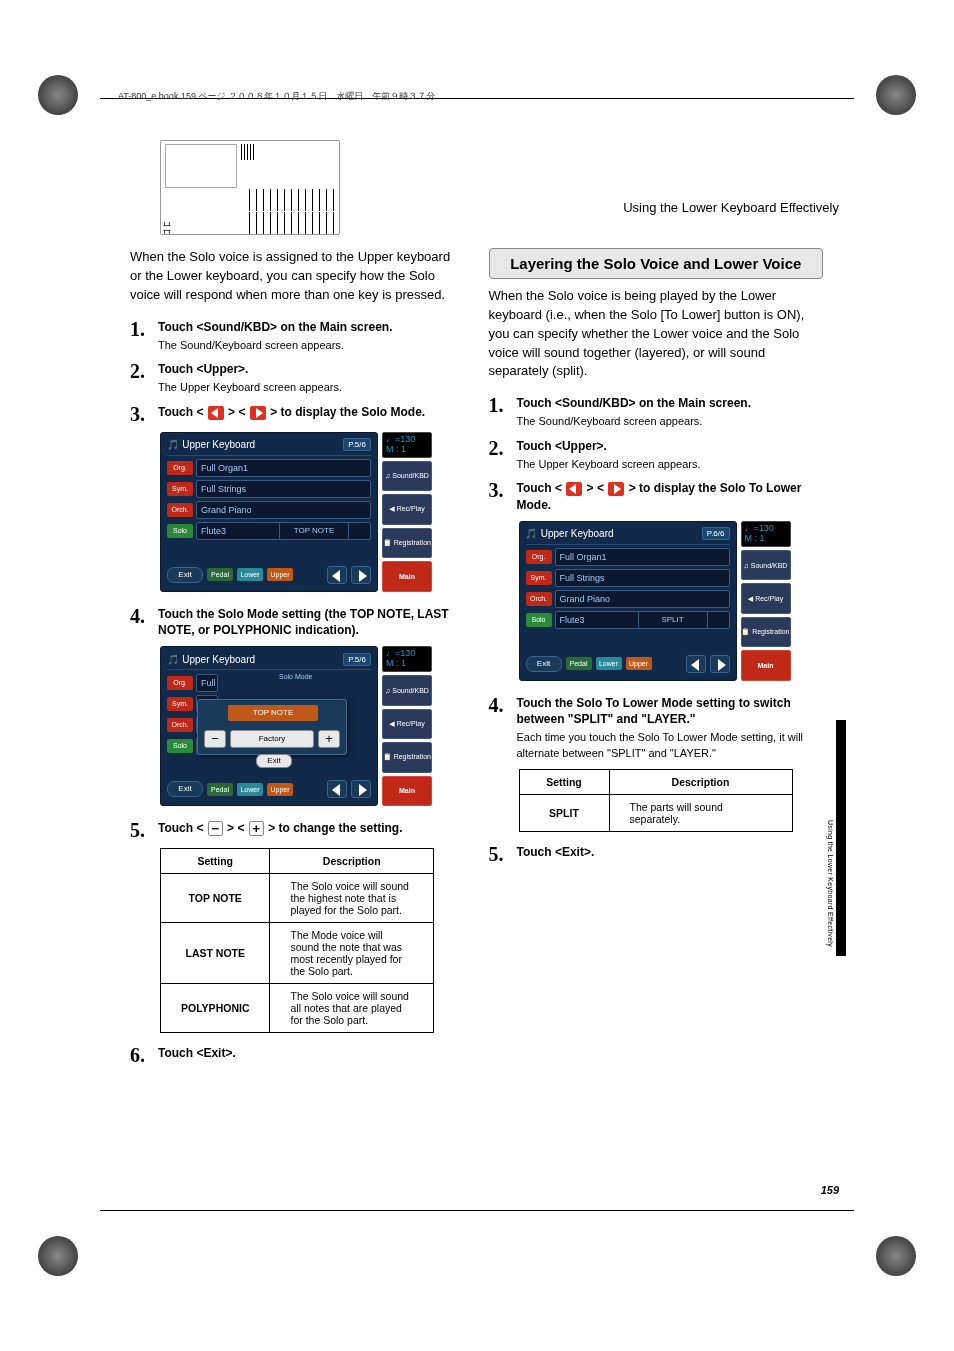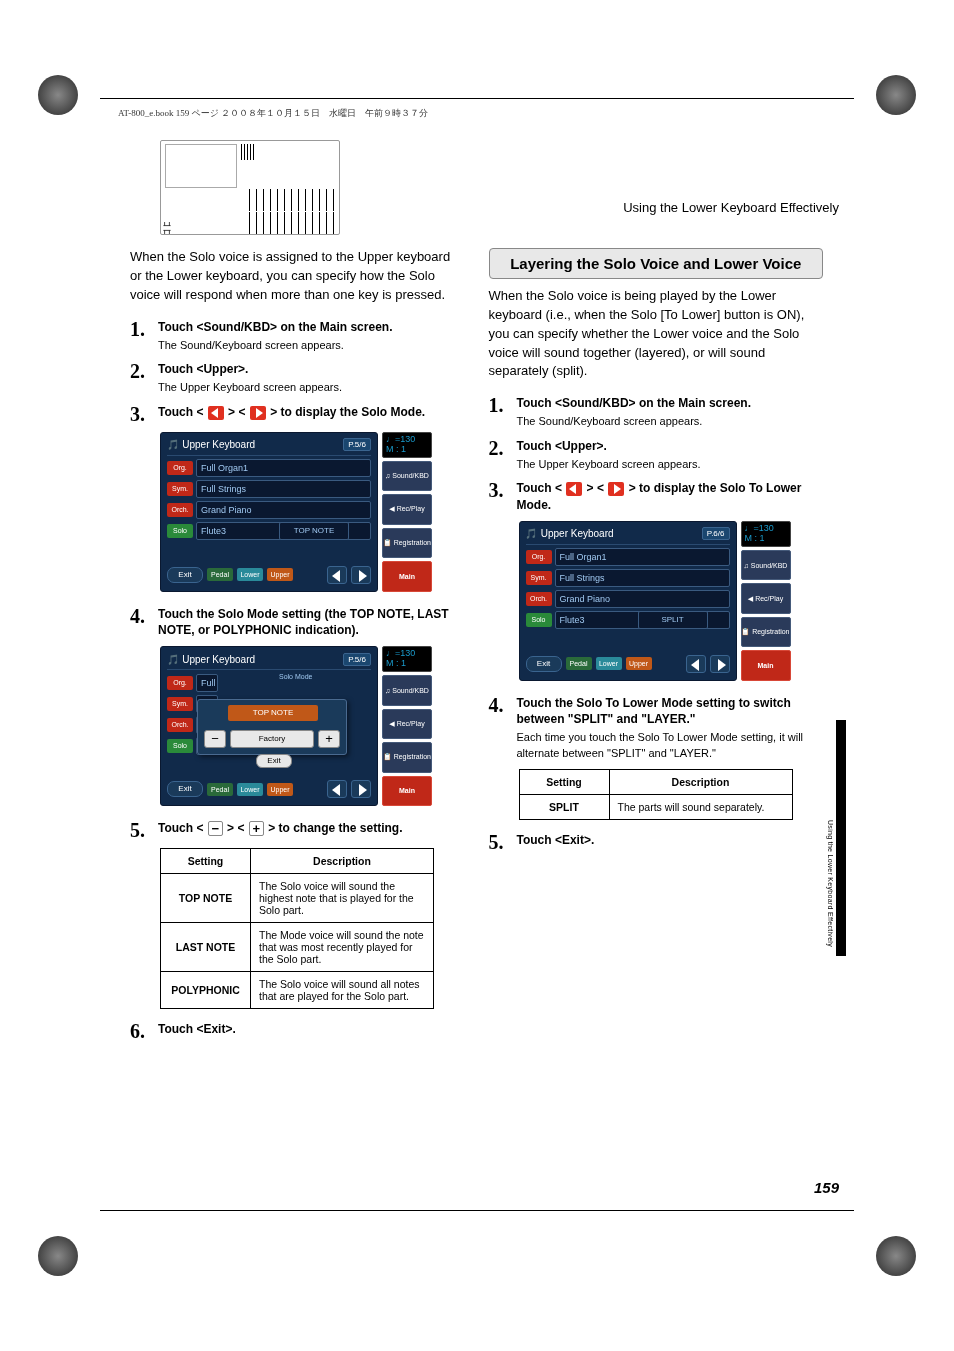--- a/index.html
+++ b/index.html
@@ -22,24 +22,23 @@
   .corner-tr { top: 75px; right: 38px; }
   .corner-bl { bottom: 75px; left: 38px; }
   .corner-br { bottom: 75px; right: 38px; }
   .header-line {
     position: absolute;
     top: 98px; left: 100px; right: 100px;
     border-top: 0.5px solid #000;
   }
   .header-text {
     position: absolute;
-    top: 107px; left: 118px;
+    top: 90px; left: 118px;
     font-size: 9px;
     color: #333;
-    font-family: Liberation Serif, serif;
   }
   .product-diagram {
     position: absolute;
     top: 140px; left: 160px;
     width: 180px; height: 95px;
   }
   .product-diagram-inner {
     width: 100%; height: 100%;
     border: 0.6px solid #999;
     border-radius: 2px;
@@ -342,21 +341,21 @@
   }
 
   table.settings {
     border-collapse: collapse;
     width: 274px;
     margin: 4px 0 12px 30px;
     font-size: 10.5px;
   }
   table.settings th, table.settings td {
     border: 0.8px solid #000;
-    padding: 6px 8px;
+    padding: 6px 20px;
     text-align: left;
     vertical-align: middle;
   }
   table.settings th {
     font-weight: bold;
     text-align: center;
     background: #fff;
   }
   table.settings td.key {
     font-weight: bold;
@@ -375,21 +374,21 @@
     right: 120px; top: 820px;
     font-size: 7px;
     writing-mode: vertical-rl;
     letter-spacing: 0.3px;
   }
   .page-num {
     position: absolute;
     bottom: 155px; right: 115px;
     font-weight: bold;
     font-style: italic;
-    font-size: 15px;
+    font-size: 11px;
   }
   .footer-line {
     position: absolute;
     bottom: 140px; left: 100px; right: 100px;
     border-top: 0.5px solid #000;
   }
 </style>
 </head>
 <body>
 

